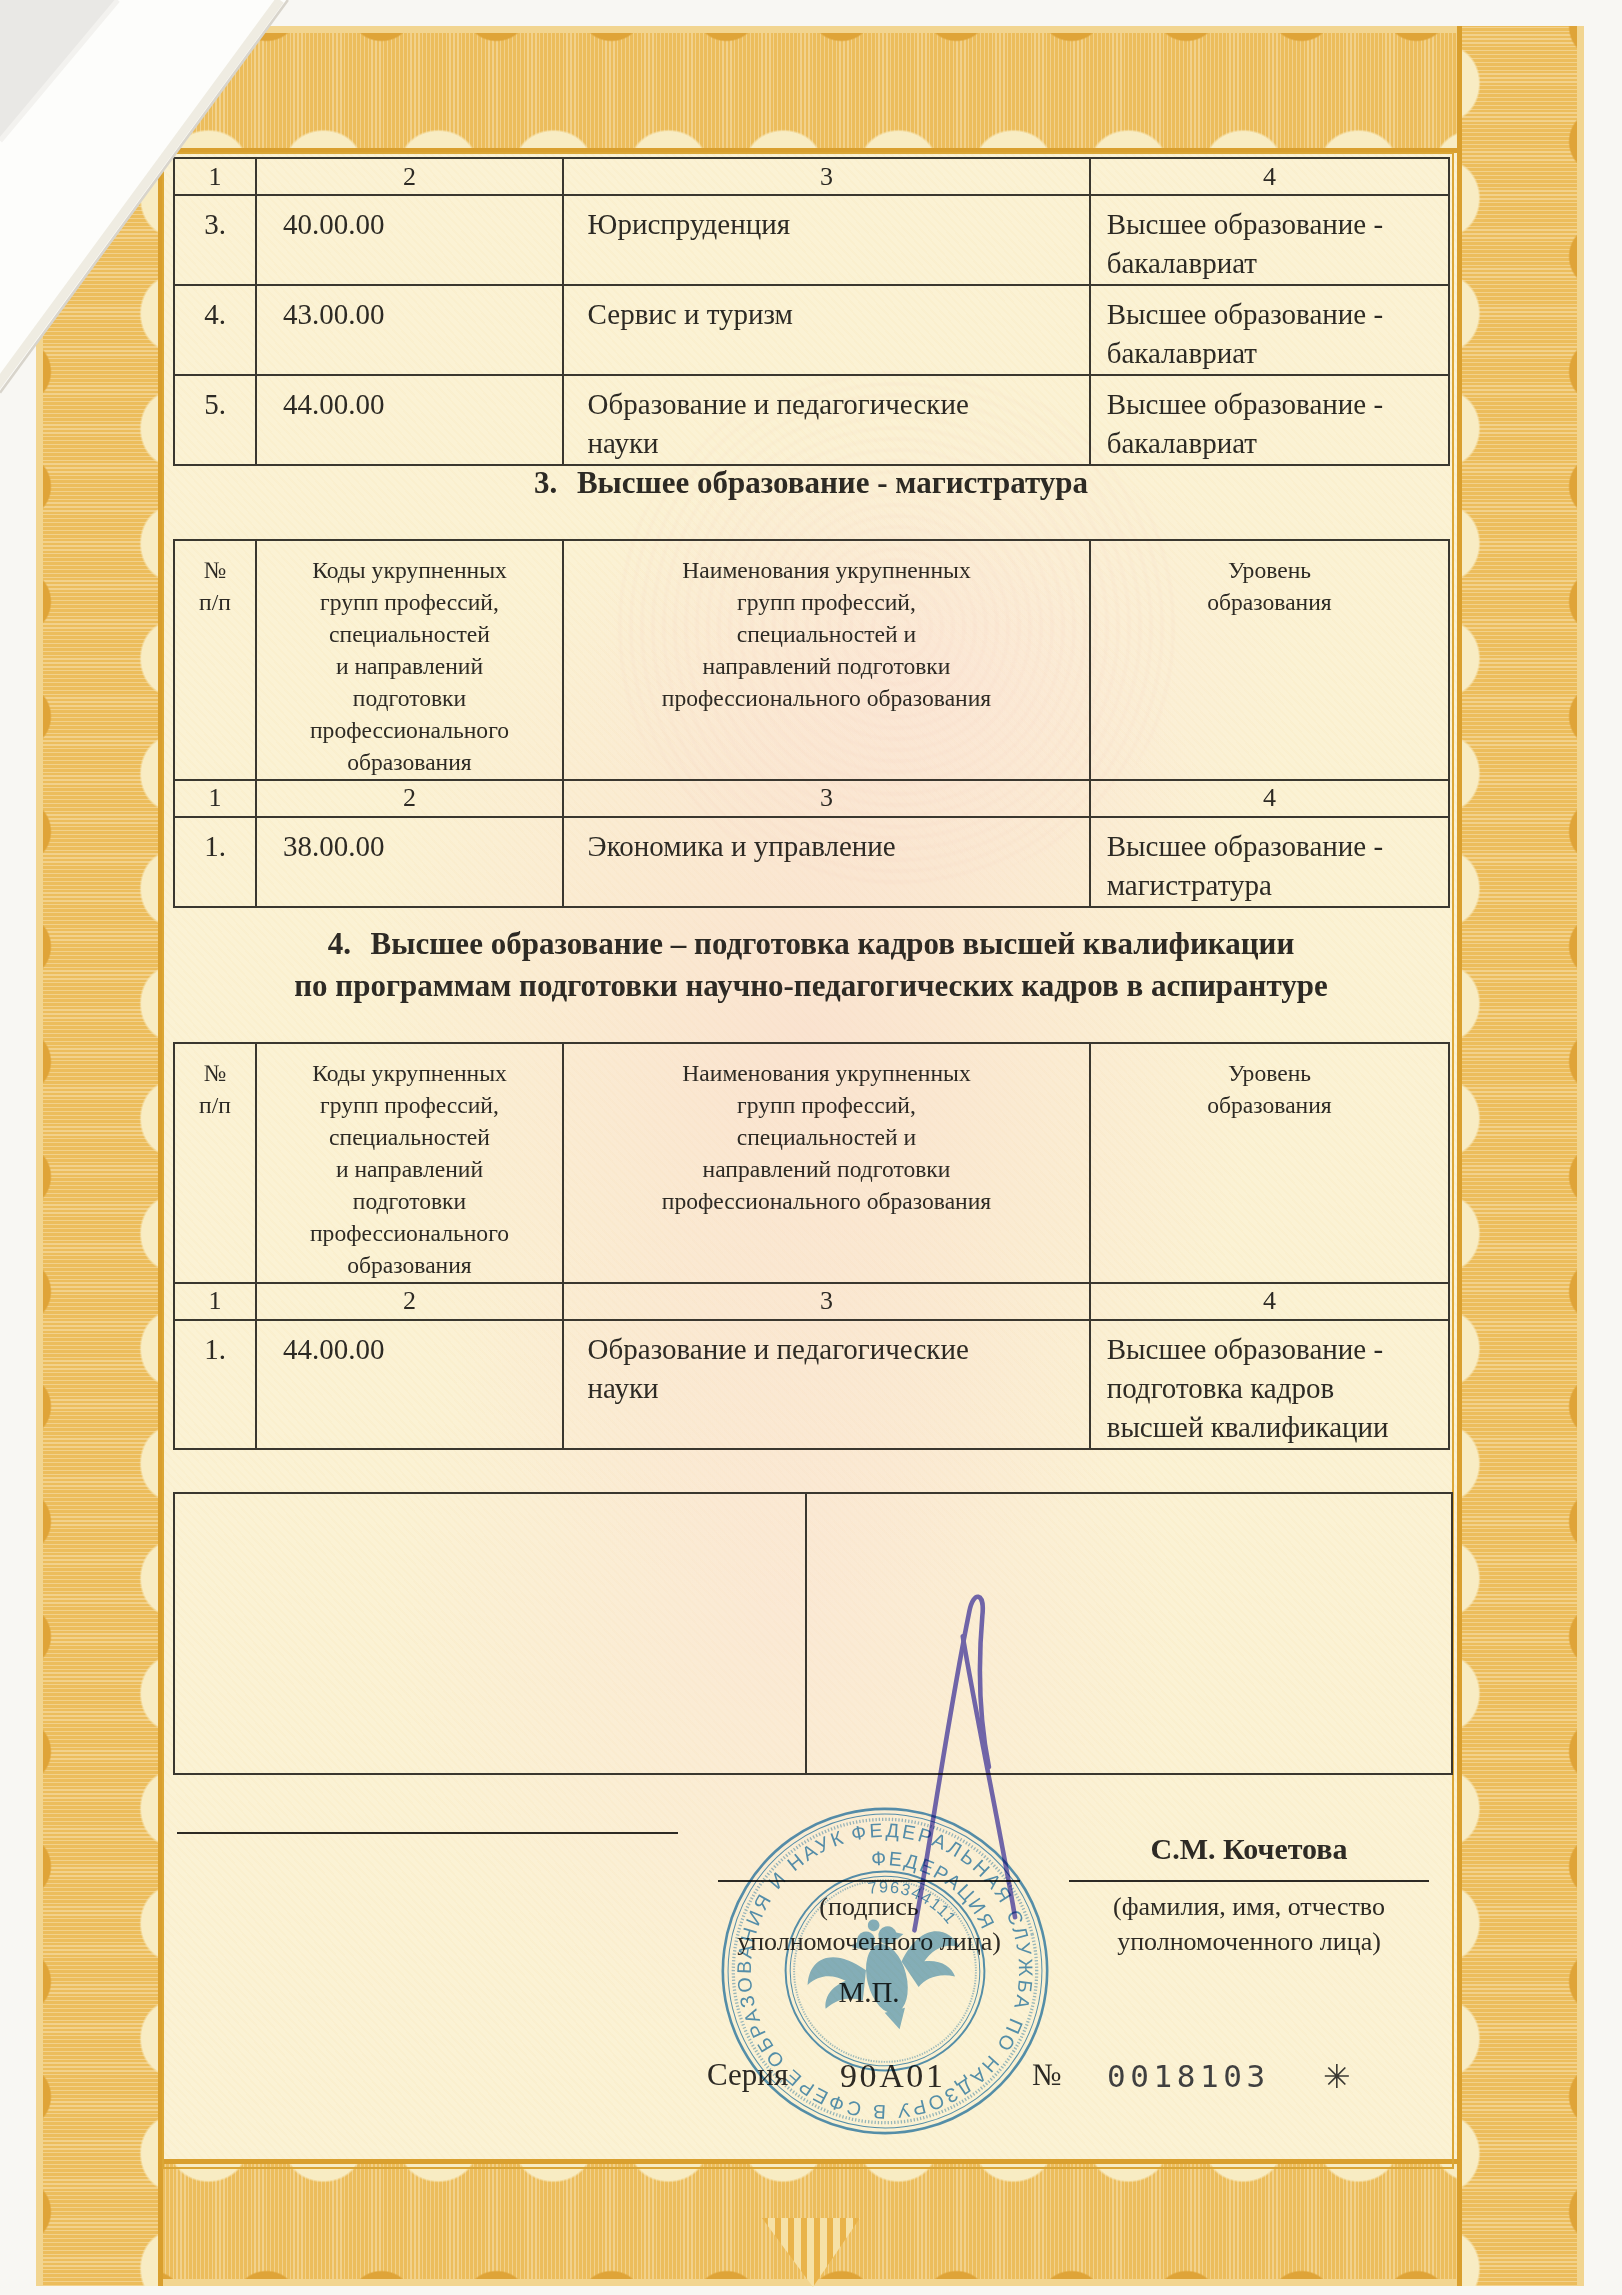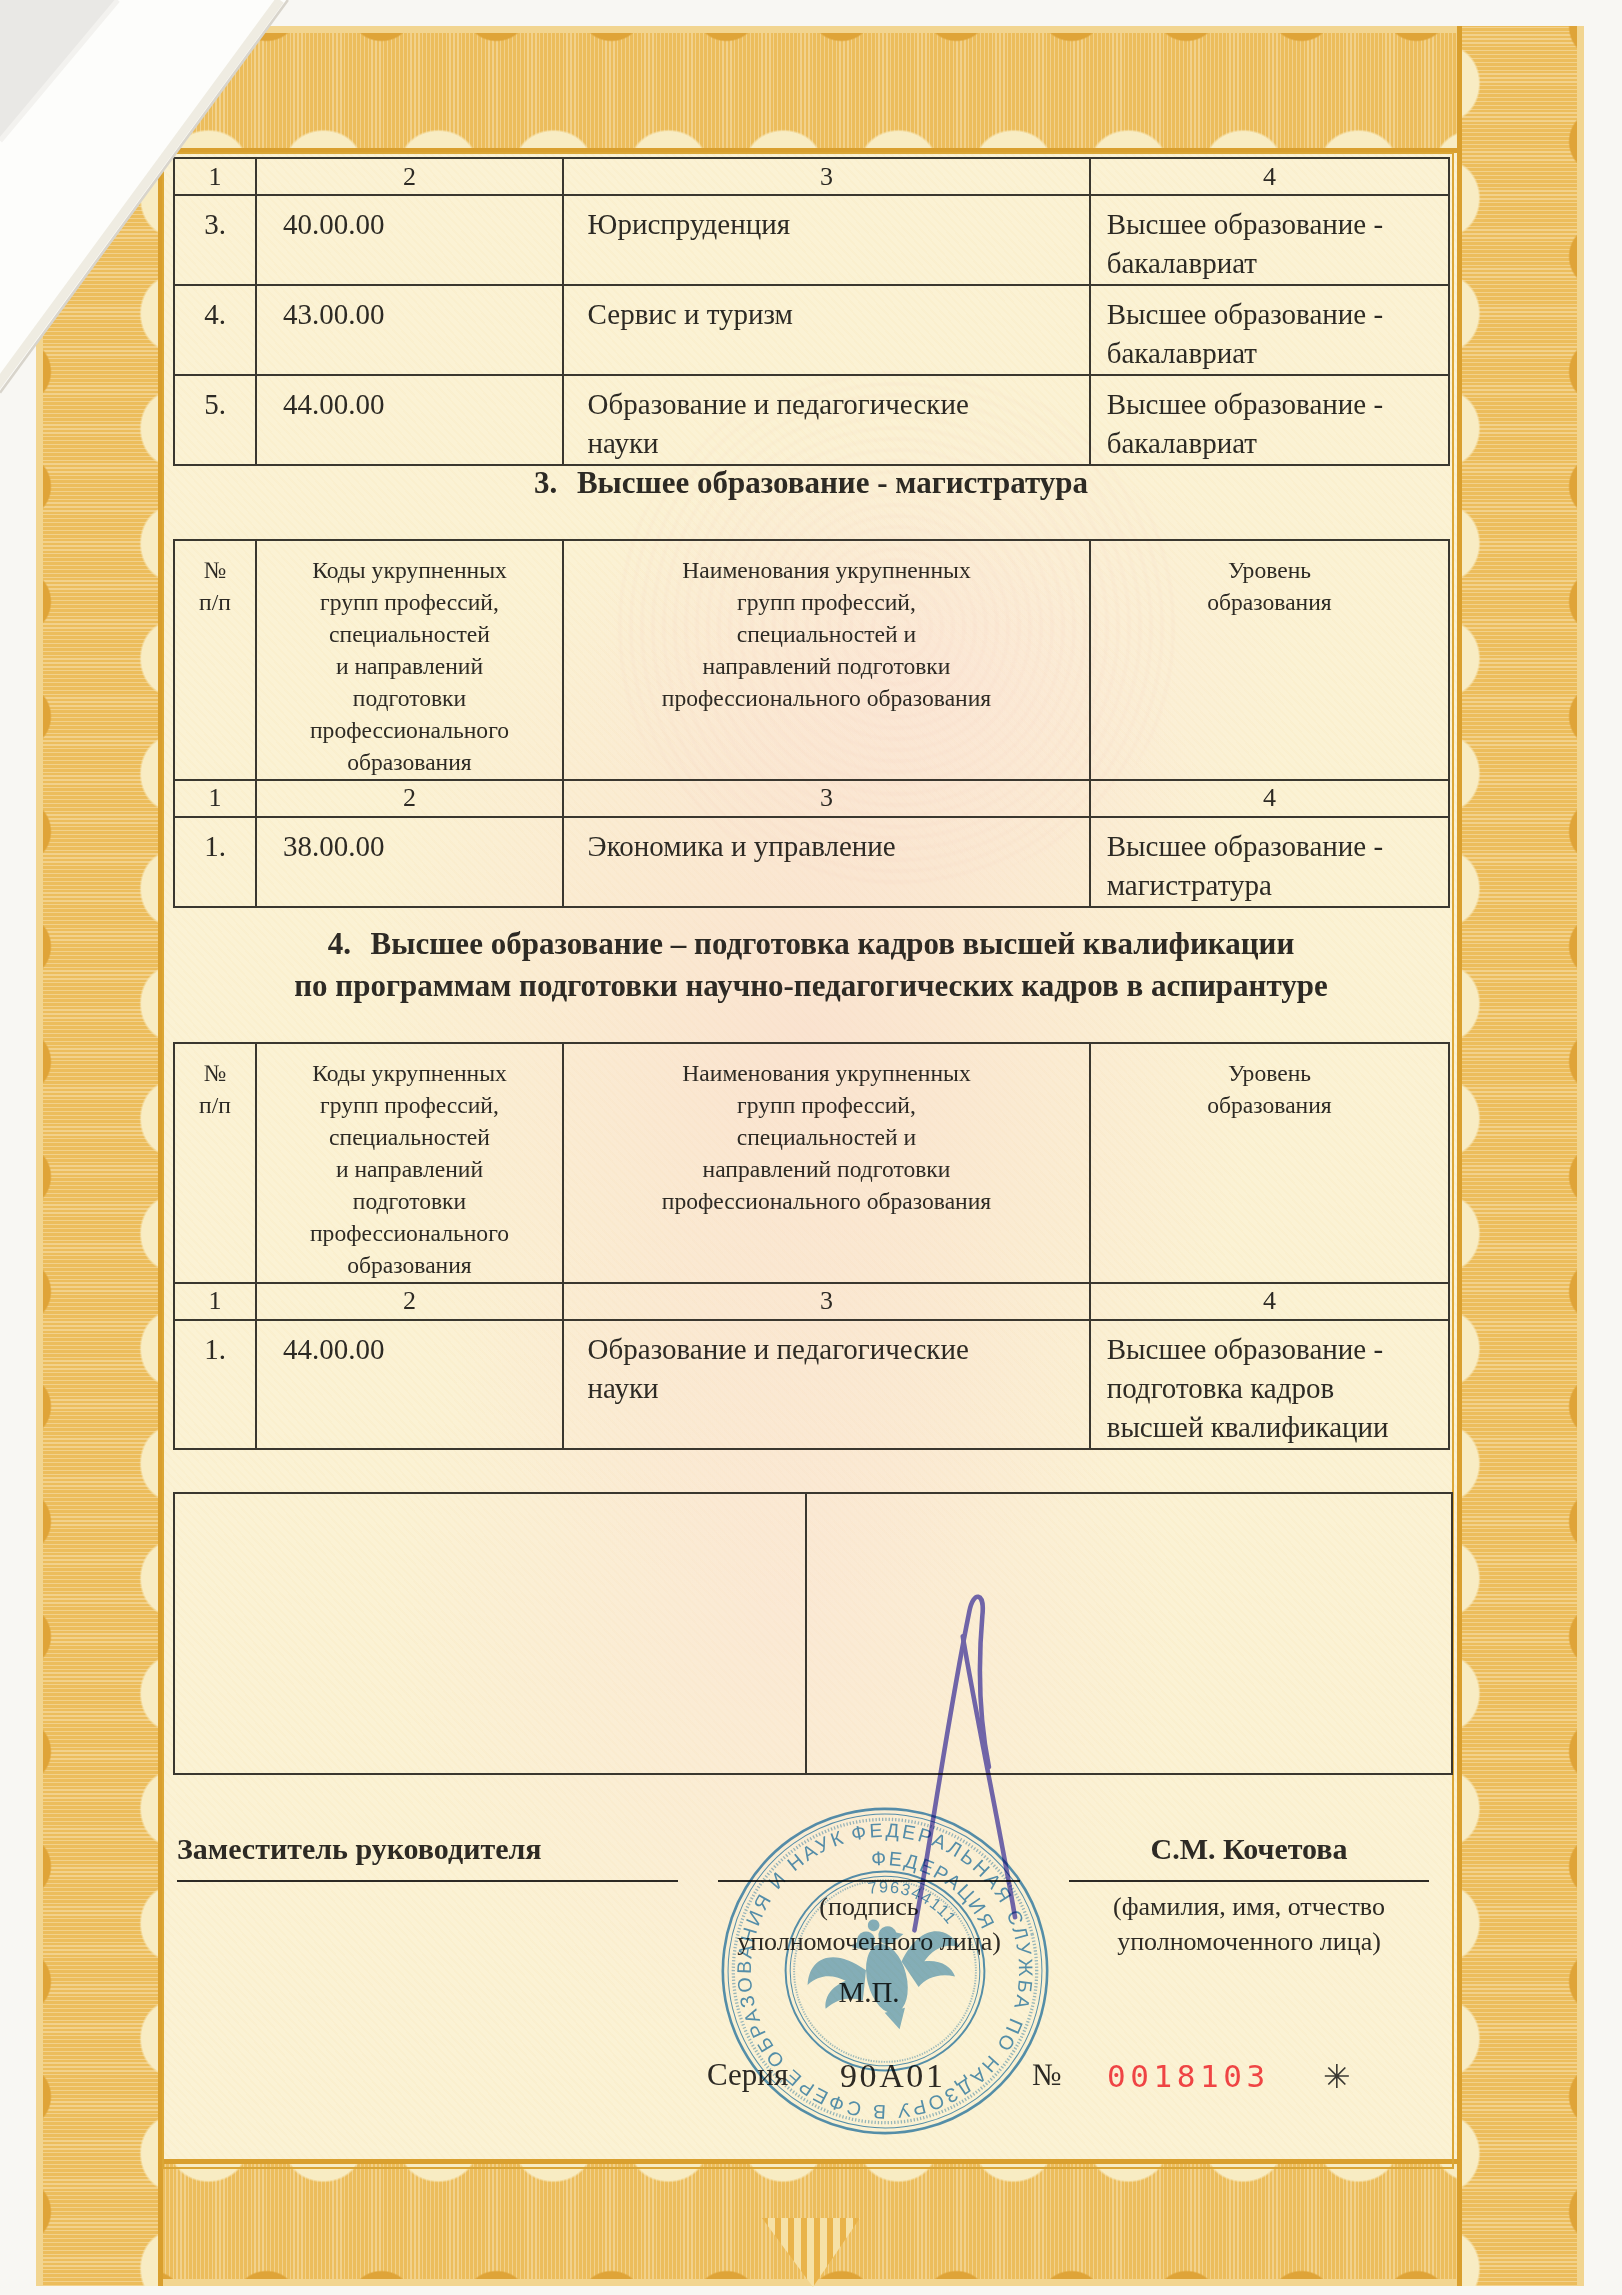--- a/index.html
+++ b/index.html
@@ -116,21 +116,21 @@
   .sig-hint{font-size:26px; line-height:35px; text-align:center; white-space:pre-line;}
   .sig-seal-mark{font-size:29px; text-align:center; margin-top:17px;}
   
   .serial{position:absolute; top:2057px; left:0; width:1623px; height:46px; z-index:5; font-size:31px;}
   .serial span{position:absolute; white-space:nowrap;}
   .serial-label{left:707px;}
   .serial-value{left:840px; font-size:34px; letter-spacing:2.6px;}
   .number-label{left:1032px;}
   .number-value{
     left:1107px; font-family:"DejaVu Sans Mono",monospace;
-    font-size:31px; letter-spacing:4.6px; color:#ef4444; top:1.3px;
+    font-size:31px; letter-spacing:4.6px; color:#404040; top:1.3px;
   }
   .asterisk{left:1323px; font-size:33px; color:#3a3832;}
   
   .stamp-svg{position:absolute; left:715px; top:1801px; z-index:7; mix-blend-mode:multiply; opacity:.82;}
   .pen-svg{position:absolute; left:870px; top:1564px; z-index:8; mix-blend-mode:multiply;}
   
   .fold-svg{position:absolute; left:0; top:0; z-index:10;}
 </style>
 </head>
 <body>
@@ -282,21 +282,20 @@
     </tr>
   </tbody>
     </table>
 
   <div class="order-box">
     <div class="order-divider"></div>
   </div>
 
   <div class="sig">
     <div class="sig-col sig-left">
-      <div class="sig-value">Заместитель руководителя</div>
       <div class="sig-rule"></div>
     </div>
     <div class="sig-col sig-mid">
       <div class="sig-rule"></div>
       <div class="sig-hint">(подпись
 уполномоченного лица)</div>
       <div class="sig-seal-mark">М.П.</div>
     </div>
     <div class="sig-col sig-right">
       <div class="sig-value">С.М. Кочетова</div>

